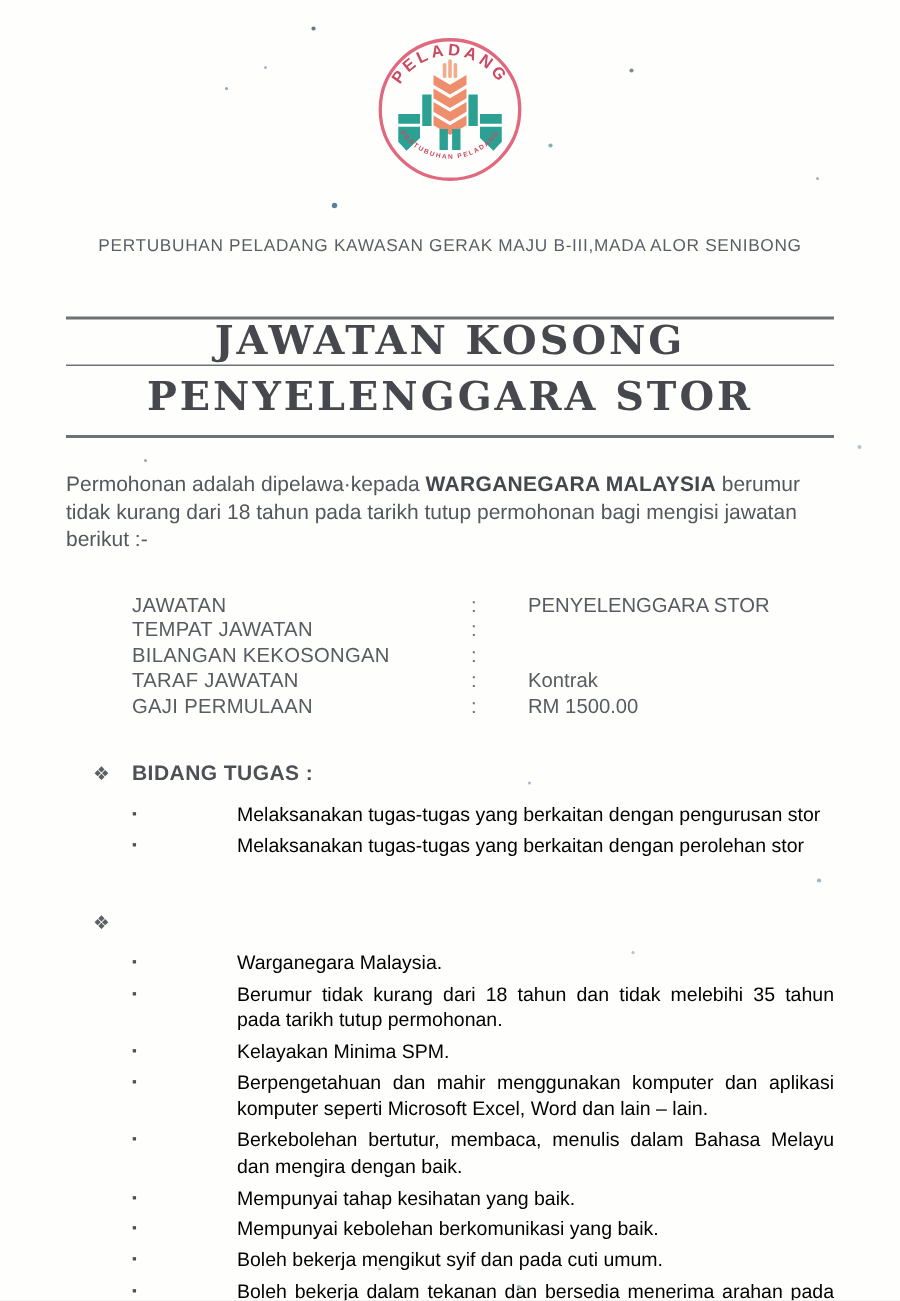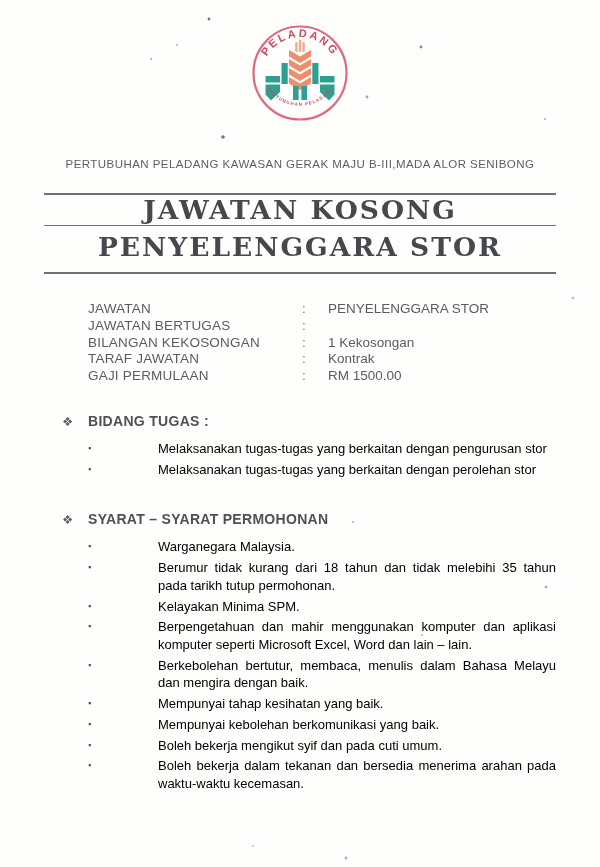--- a/index.html
+++ b/index.html
@@ -10,40 +10,40 @@
     font-family:"Liberation Sans", sans-serif; color:#53575c;
   }
   
   .logo-wrap { padding-top:22px; display:flex; justify-content:center; }
   
   .org-name {
     margin-top:34px; text-align:center;
     font-size:11.5px; letter-spacing:0.45px; color:#5b5f64; font-weight:500;
   }
   
-  .title-block { position:relative; margin:23px 44px 0; height:81px; }
+  .title-block { position:relative; margin:41px 44px 0; height:81px; }
   .rule { position:absolute; left:0; right:0; height:1.6px; background:#6e7176; }
   .rule-top { top:0; }
   .rule-mid { top:31.5px; }
   .rule-bottom { bottom:0; }
   .title-line {
     position:absolute; left:0; right:0; text-align:center; z-index:1;
     font-family:"DejaVu Serif", serif; font-weight:bold;
     font-size:26.5px; line-height:30px; letter-spacing:2px; color:#46484d;
   }
   .title-1 { top:2px; }
   .title-2 { top:39px; }
   
   .intro {
     margin:21px 44px 0; font-size:14px; line-height:18.5px; color:#54585d;
   }
   .intro b { color:#44484d; letter-spacing:0.2px; }
   
   .details { margin:27px 44px 0 88px; font-size:13.5px; line-height:16.8px; color:#585c61; }
-  .details .row { display:flex; }
+  .details .row { display:flex;gap:12px; }
   .details .lbl { width:214px; letter-spacing:0.2px; }
   .details .sep { width:26px; color:#6a6e73; }
   .details .val { flex:1; }
   
   .section-heading {
     display:flex; margin:28px 44px 0 62px;
     font-size:14px; font-weight:bold; color:#4d5156; letter-spacing:0.3px;
   }
   .section-heading .marker { width:26px; font-size:12.5px; font-weight:normal; color:#5c6065; padding-top:1px; }
   .section-2 { margin-top:33px; }
@@ -113,35 +113,35 @@
   <div class="org-name">PERTUBUHAN PELADANG KAWASAN GERAK MAJU B-III,MADA ALOR SENIBONG</div>
 
   <div class="title-block">
     <div class="rule rule-top"></div>
     <div class="rule rule-mid"></div>
     <div class="rule rule-bottom"></div>
     <div class="title-line title-1">JAWATAN KOSONG</div>
     <div class="title-line title-2">PENYELENGGARA STOR</div>
   </div>
 
+  <p class="intro"><span>Permohonan adalah dipelawa·kepada </span><b>WARGANEGARA MALAYSIA</b><span> berumur tidak kurang dari 18 tahun pada tarikh tutup permohonan bagi mengisi jawatan berikut :-</span></p>
 
   <div class="details">
     <div class="row">
       <span class="lbl">JAWATAN</span>
       <span class="sep">:</span>
       <span class="val">PENYELENGGARA STOR</span>
     </div>
     <div class="row">
-      <span class="lbl">JAWATAN BERTUGAS</span>
+      <span class="lbl">TEMPAT JAWATAN</span>
       <span class="sep">:</span>
     </div>
     <div class="row">
       <span class="lbl">BILANGAN KEKOSONGAN</span>
       <span class="sep">:</span>
-      <span class="val">1 Kekosongan</span>
     </div>
     <div class="row">
       <span class="lbl">TARAF JAWATAN</span>
       <span class="sep">:</span>
       <span class="val">Kontrak</span>
     </div>
     <div class="row">
       <span class="lbl">GAJI PERMULAAN</span>
       <span class="sep">:</span>
       <span class="val">RM 1500.00</span>
@@ -158,21 +158,20 @@
         <span class="tx">Melaksanakan tugas-tugas yang berkaitan dengan pengurusan stor</span>
       </li>
     <li>
         <span class="sq">▪</span>
         <span class="tx">Melaksanakan tugas-tugas yang berkaitan dengan perolehan stor</span>
       </li>
   </ul>
 
   <div class="section-heading section-2">
     <span class="marker">❖</span>
-    <span>SYARAT – SYARAT PERMOHONAN</span>
   </div>
   <ul class="bullets">
     <li>
         <span class="sq">▪</span>
         <span class="tx">Warganegara Malaysia.</span>
       </li>
     <li>
         <span class="sq">▪</span>
         <span class="tx">Berumur tidak kurang dari 18 tahun dan tidak melebihi 35 tahun pada tarikh tutup permohonan.</span>
       </li>

